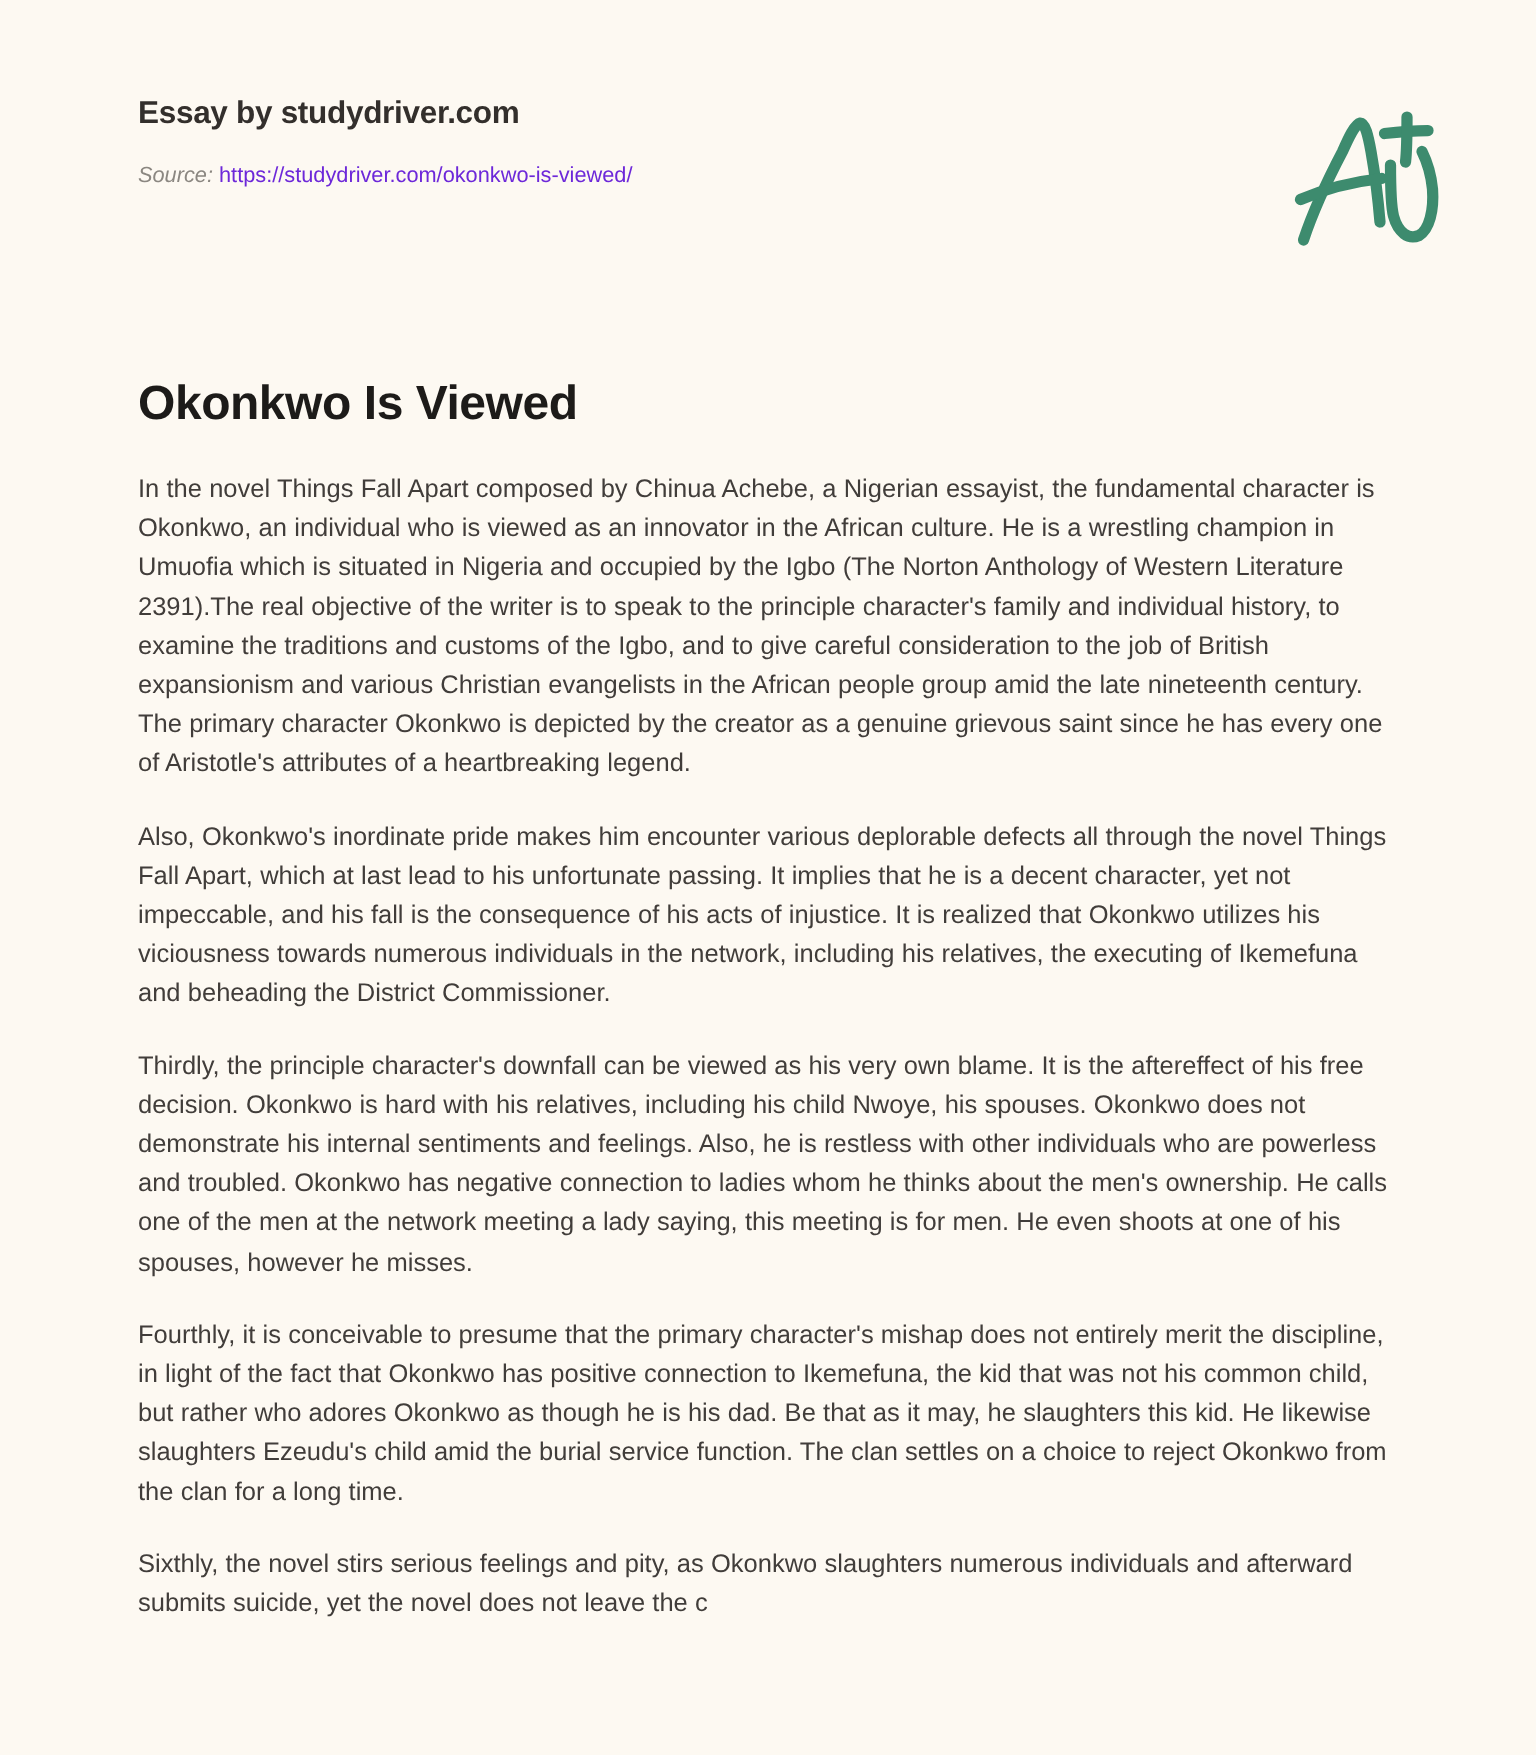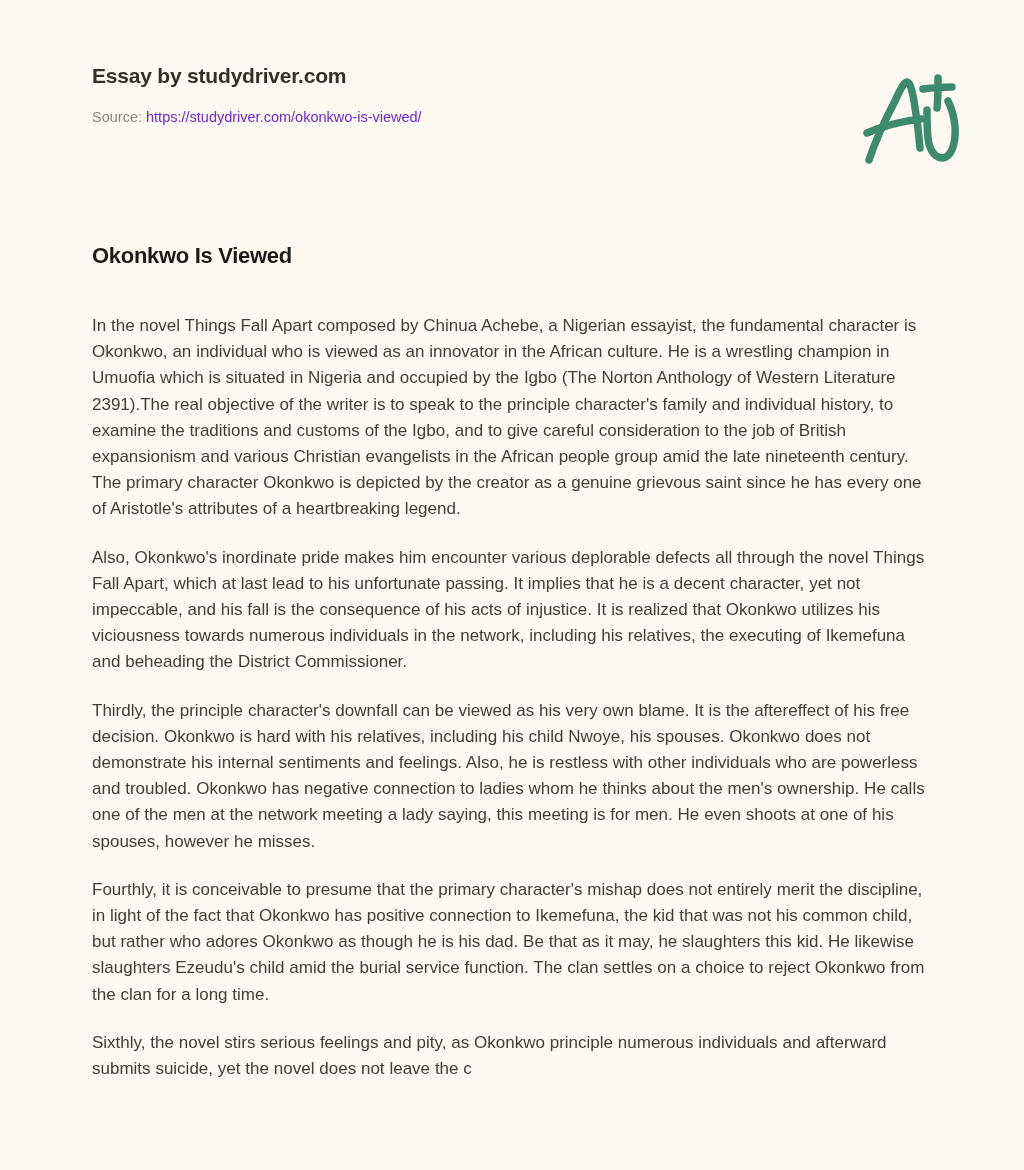--- a/index.html
+++ b/index.html
@@ -36,42 +36,43 @@
   }
   .source-line {
     margin-top: 17px;
     font-size: 14.5px;
     color: #8b8781;
     line-height: 20px;
     white-space: nowrap;
   }
   .source-label {
     color: #8b8781;
+    font-style: italic;
   }
   .source-url {
     color: #6d28d9;
     text-decoration: none;
   }
   .logo {
     position: absolute;
     right: 59px;
     top: 68px;
     width: 110px;
     height: 105px;
   }
   .logo svg {
     display: block;
     width: 110px;
     height: 105px;
   }
   .title {
     position: absolute;
     left: 92px;
-    top: 236px;
-    font-size: 22px;
+    top: 248px;
+    font-size: 32px;
     font-weight: bold;
     color: #1d1b19;
     letter-spacing: -0.3px;
     line-height: 40px;
     margin: 0;
     text-align: right;
   }
   .article {
     position: absolute;
     left: 92px;
@@ -123,17 +124,17 @@
     </svg>
   </div>
 
   <h1 class="title">Okonkwo Is Viewed</h1>
 
   <div class="article">
     <p>In the novel Things Fall Apart composed by Chinua Achebe, a Nigerian essayist, the fundamental character is Okonkwo, an individual who is viewed as an innovator in the African culture. He is a wrestling champion in Umuofia which is situated in Nigeria and occupied by the Igbo (The Norton Anthology of Western Literature 2391).The real objective of the writer is to speak to the principle character's family and individual history, to examine the traditions and customs of the Igbo, and to give careful consideration to the job of British expansionism and various Christian evangelists in the African people group amid the late nineteenth century. The primary character Okonkwo is depicted by the creator as a genuine grievous saint since he has every one of Aristotle's attributes of a heartbreaking legend.</p>
     <p>Also, Okonkwo's inordinate pride makes him encounter various deplorable defects all through the novel Things Fall Apart, which at last lead to his unfortunate passing. It implies that he is a decent character, yet not impeccable, and his fall is the consequence of his acts of injustice. It is realized that Okonkwo utilizes his viciousness towards numerous individuals in the network, including his relatives, the executing of Ikemefuna and beheading the District Commissioner.</p>
     <p>Thirdly, the principle character's downfall can be viewed as his very own blame. It is the aftereffect of his free decision. Okonkwo is hard with his relatives, including his child Nwoye, his spouses. Okonkwo does not demonstrate his internal sentiments and feelings. Also, he is restless with other individuals who are powerless and troubled. Okonkwo has negative connection to ladies whom he thinks about the men's ownership. He calls one of the men at the network meeting a lady saying, this meeting is for men. He even shoots at one of his spouses, however he misses.</p>
     <p>Fourthly, it is conceivable to presume that the primary character's mishap does not entirely merit the discipline, in light of the fact that Okonkwo has positive connection to Ikemefuna, the kid that was not his common child, but rather who adores Okonkwo as though he is his dad. Be that as it may, he slaughters this kid. He likewise slaughters Ezeudu's child amid the burial service function. The clan settles on a choice to reject Okonkwo from the clan for a long time.</p>
-    <p>Sixthly, the novel stirs serious feelings and pity, as Okonkwo principle numerous individuals and afterward submits suicide, yet the novel does not leave the c</p>
+    <p>Sixthly, the novel stirs serious feelings and pity, as Okonkwo slaughters numerous individuals and afterward submits suicide, yet the novel does not leave the c</p>
   </div>
 
   <div class="clip-bottom"></div>
 </div>
 
 </body></html>

